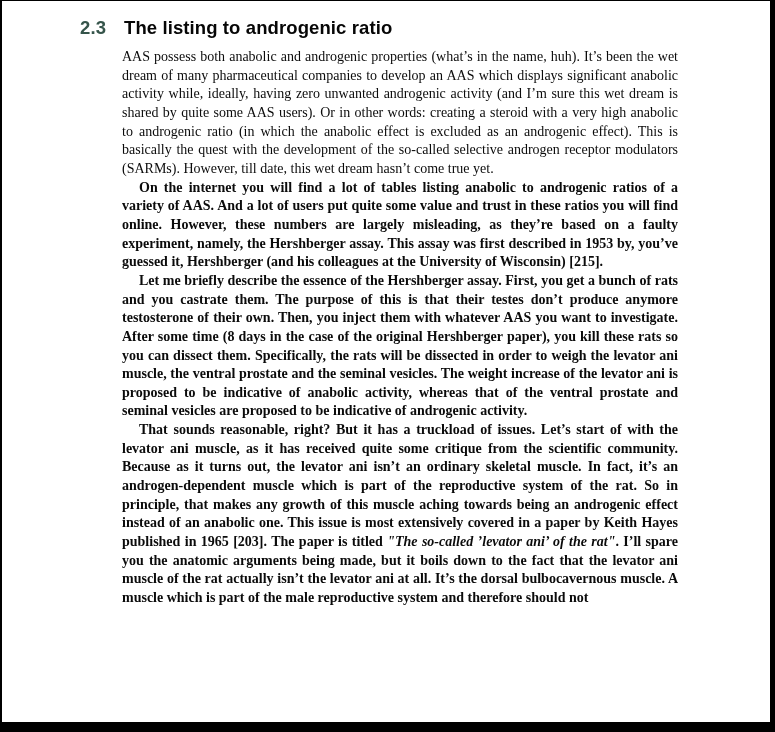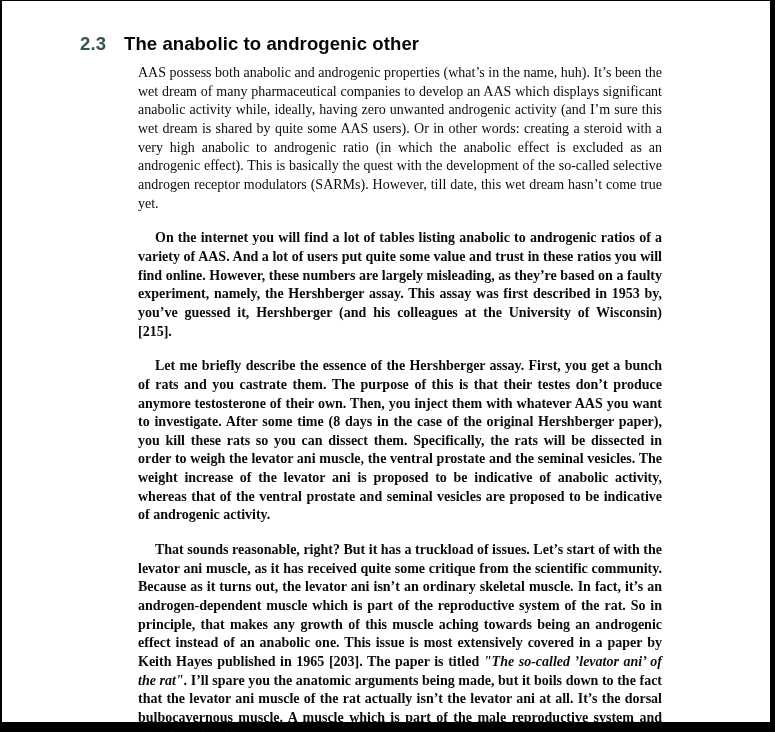--- a/index.html
+++ b/index.html
@@ -20,21 +20,21 @@
   .page {
     position: absolute;
     top: 1px;
     left: 2px;
     right: 5px;
     bottom: 10px;
     background: #ffffff;
   }
   .heading {
     position: absolute;
-    top: 32px;
+    top: 16px;
     left: 78px;
     display: flex;
     align-items: center;
     font-family: "Liberation Sans", sans-serif;
     font-weight: bold;
     font-size: 18.5px;
     letter-spacing: 0.1px;
     white-space: nowrap;
   }
   .section-number {
@@ -49,39 +49,39 @@
     top: 47px;
     left: 120px;
     width: 556px;
     font-family: "Liberation Serif", serif;
     font-size: 14px;
     line-height: 18.65px;
     color: #0b0b0b;
     text-align: justify;
   }
   .content p {
-    margin: 16px;
+    margin: 0;
     padding: 0;
   }
   .content p.indent {
     text-indent: 17px;
     font-weight: bold;
   }
   .content em {
     font-style: italic;
   }
 </style>
 </head>
 <body>
 
 <div class="frame">
   <div class="page">
     <div class="heading">
       <span class="section-number" style="color: rgb(53, 84, 74);">2.3</span>
-      <span class="section-title">The anabolic to androgenic other</span>
+      <span class="section-title">The listing to androgenic ratio</span>
     </div>
     <div class="content">
         <p><span>AAS possess both anabolic and androgenic properties (what’s in the name, huh). It’s been the wet dream of many pharmaceutical companies to develop an AAS which displays significant anabolic activity while, ideally, having zero unwanted androgenic activity (and I’m sure this wet dream is shared by quite some AAS users). Or in other words: creating a steroid with a very high anabolic to androgenic ratio (in which the anabolic effect is excluded as an androgenic effect). This is basically the quest with the development of the so-called selective androgen receptor modulators (SARMs). However, till date, this wet dream hasn’t come true yet.</span></p>
         <p class="indent"><span>On the internet you will find a lot of tables listing anabolic to androgenic ratios of a variety of AAS. And a lot of users put quite some value and trust in these ratios you will find online. However, these numbers are largely misleading, as they’re based on a faulty experiment, namely, the Hershberger assay. This assay was first described in 1953 by, you’ve guessed it, Hershberger (and his colleagues at the University of Wisconsin) [215].</span></p>
         <p class="indent"><span>Let me briefly describe the essence of the Hershberger assay. First, you get a bunch of rats and you castrate them. The purpose of this is that their testes don’t produce anymore testosterone of their own. Then, you inject them with whatever AAS you want to investigate. After some time (8 days in the case of the original Hershberger paper), you kill these rats so you can dissect them. Specifically, the rats will be dissected in order to weigh the levator ani muscle, the ventral prostate and the seminal vesicles. The weight increase of the levator ani is proposed to be indicative of anabolic activity, whereas that of the ventral prostate and seminal vesicles are proposed to be indicative of androgenic activity.</span></p>
         <p class="indent"><span>That sounds reasonable, right? But it has a truckload of issues. Let’s start of with the levator ani muscle, as it has received quite some critique from the scientific community. Because as it turns out, the levator ani isn’t an ordinary skeletal muscle. In fact, it’s an androgen-dependent muscle which is part of the reproductive system of the rat. So in principle, that makes any growth of this muscle aching towards being an androgenic effect instead of an anabolic one. This issue is most extensively covered in a paper by Keith Hayes published in 1965 [203]. The paper is titled </span><em>"The so-called ’levator ani’ of the rat"</em><span>. I’ll spare you the anatomic arguments being made, but it boils down to the fact that the levator ani muscle of the rat actually isn’t the levator ani at all. It’s the dorsal bulbocavernous muscle. A muscle which is part of the male reproductive system and therefore should not</span></p>
       </div>
   </div>
 </div>
 

